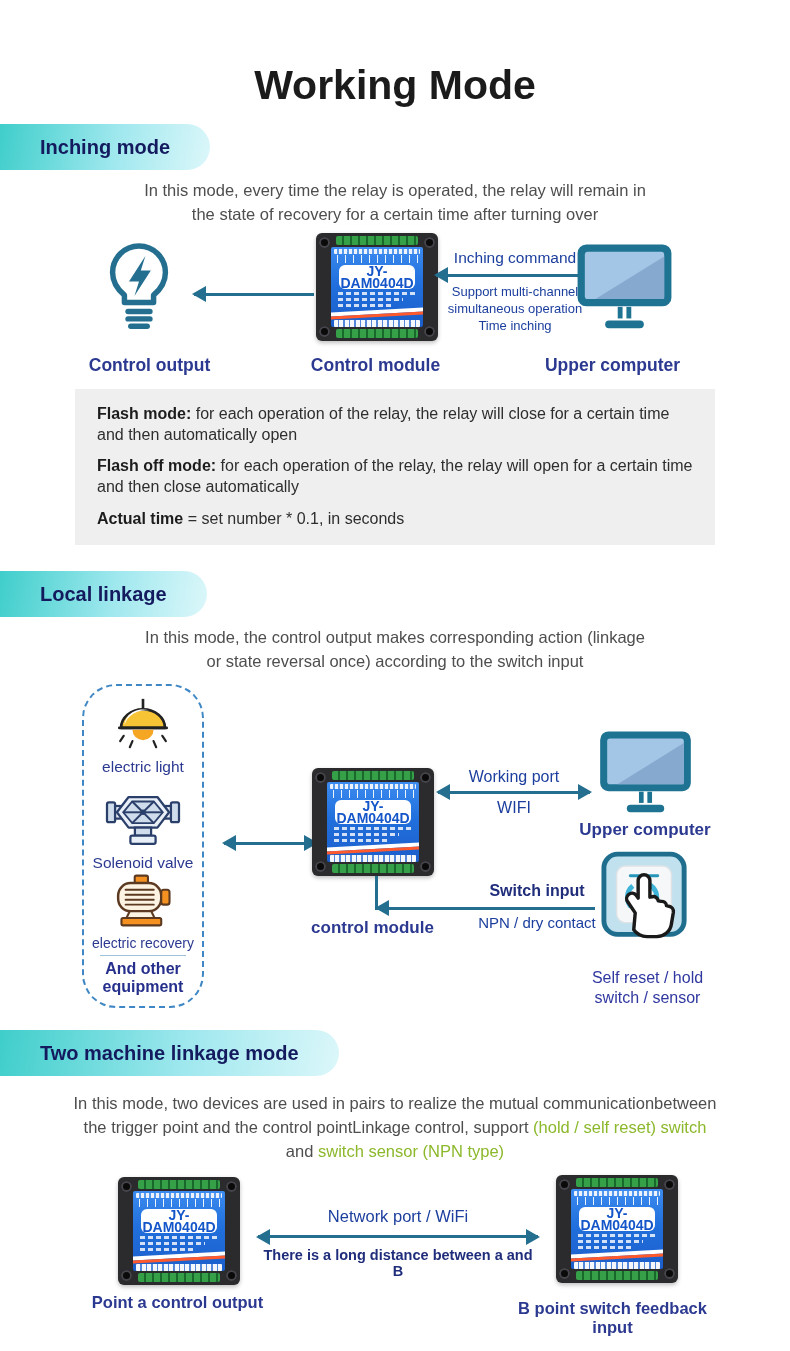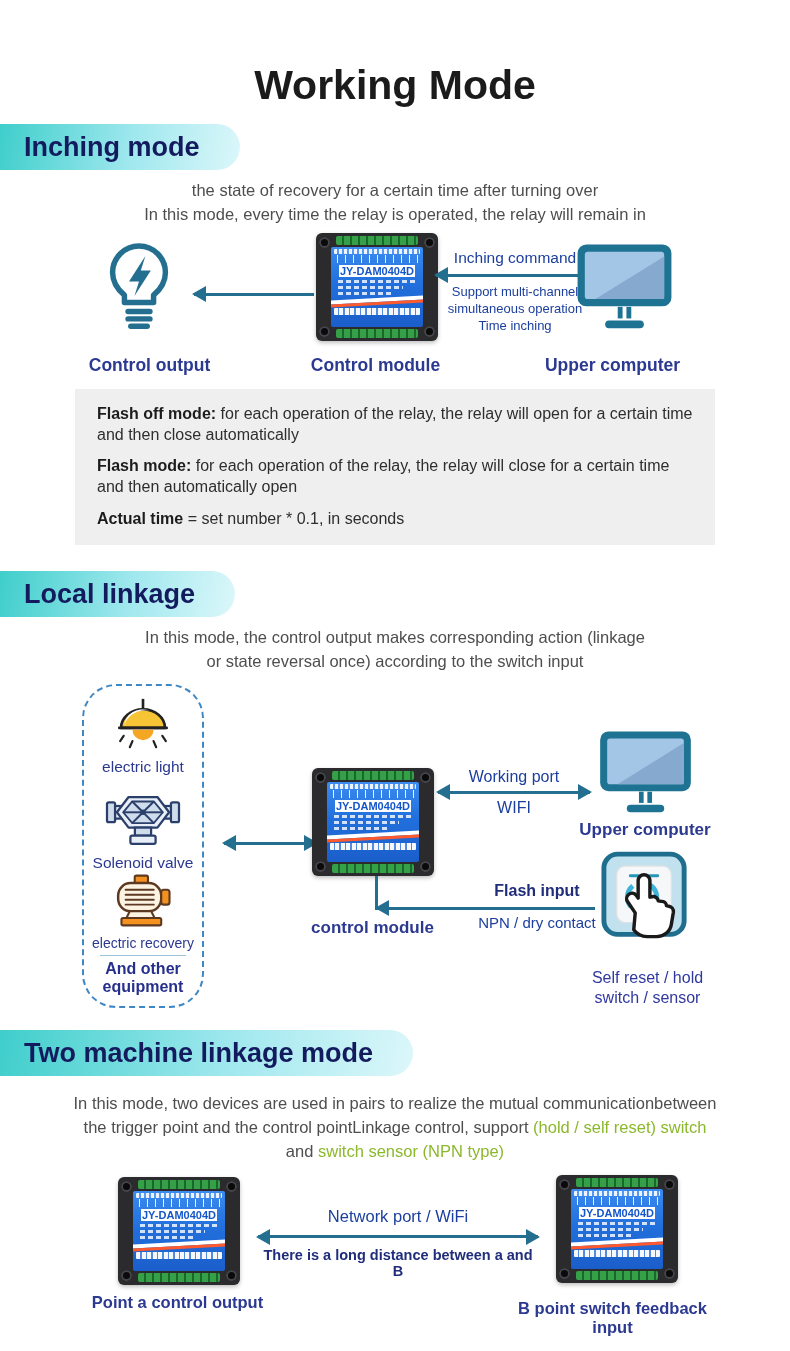--- a/index.html
+++ b/index.html
@@ -3,22 +3,22 @@
 <meta charset="utf-8">
 <style>
   html,body{margin:0;padding:0;background:#fff;}
   .page{position:relative;width:790px;min-height:1351px;margin:10px auto;background:#fff;
         font-family:Liberation Sans, sans-serif;overflow:hidden;}
 
   
   .title{margin:0;padding-top:52px;text-align:center;font-size:41px;font-weight:bold;color:#1b1b1b;letter-spacing:0;}
   .badge{display:inline-block;margin-top:15px;height:46px;line-height:46px;
          background:linear-gradient(100deg,#3FCECB 0%,#9FE8EE 55%,#DCF7FA 100%);
-         border-radius:0 26px 26px 0;color:#141A5E;font-weight:bold;font-size:27px;
-         padding:0 40px 0 24px;}
+         border-radius:0 26px 26px 0;color:#141A5E;font-weight:bold;font-size:20px;
+         padding:0 40px 0 40px;}
   .badge.b3{margin-top:12px;}
   .intro{text-align:center;color:#4E4E4E;font-size:16.5px;line-height:1.45;margin:9px 30px 0;}
   .green{color:#8CB82B;}
 
   
   .abs{position:absolute;}
   .larrow{height:3px;background:#246F8F;}
   .larrow::before{content:"";position:absolute;left:-2px;top:50%;transform:translateY(-50%);
         width:0;height:0;border-top:8px solid transparent;border-bottom:8px solid transparent;
         border-right:14px solid #246F8F;}
@@ -38,22 +38,22 @@
   .term{position:absolute;left:20px;right:20px;height:9px;border-radius:2px;
         background:repeating-linear-gradient(90deg,#35a047 0 6px,#17682a 6px 8px);}
   .term.top{top:3px}.term.bot{bottom:3px}
   .panel{position:absolute;left:15px;right:15px;top:14px;bottom:14px;border-radius:2px;
          background:linear-gradient(180deg,#3b8bf0 0%,#2170dd 45%,#1b5ecb 100%);
          padding:2px 3px;box-sizing:border-box;overflow:hidden;}
   .p-sq{height:5px;border-radius:1px;
         background:repeating-linear-gradient(90deg,#ecf3fd 0 3px,rgba(255,255,255,.15) 3px 5px);}
   .p-ticks{height:8px;margin-top:1px;
         background:repeating-linear-gradient(90deg,transparent 0 3px,rgba(255,255,255,.9) 3px 4.5px,transparent 4.5px 8px);}
-  .p-label{margin:2px 5px 1px;background:#fff;border-radius:0;color:#1456c9;font-weight:bold;
-        font-size:11px;line-height:12px;text-align:center;}
+  .p-label{margin:2px 5px 1px;background:#fff;border-radius:6px;color:#1456c9;font-weight:bold;
+        font-size:14px;line-height:12px;text-align:center;}
   .p-txt{height:3px;margin:3px 4px 0;
         background:repeating-linear-gradient(90deg,rgba(255,255,255,.8) 0 5px,transparent 5px 8px);}
   .p-txt.w80{width:75%}.p-txt.w70{width:62%}
   .p-stripe{height:7px;margin-top:3px;position:relative;overflow:visible;}
   .p-stripe::before{content:"";position:absolute;left:-4px;right:-4px;top:0;height:4px;background:#fff;transform:rotate(-3deg);}
   .p-stripe::after{content:"";position:absolute;left:-4px;right:-4px;top:4px;height:2.5px;background:#ff5a2e;transform:rotate(-3deg);}
   .p-bot{height:7px;margin-top:3px;border-radius:1px;
         background:repeating-linear-gradient(90deg,#f4f8fd 0 4px,rgba(255,255,255,.25) 4px 5.5px);}
 
   
@@ -117,22 +117,22 @@
 <body>
 
 <div class="page">
 
   <h1 class="title">Working Mode</h1>
 
   
   <div class="badge">Inching mode</div>
 
   <div class="intro">
+    <div>In this mode, every time the relay is operated, the relay will remain in</div>
     <div>the state of recovery for a certain time after turning over</div>
-    <div>In this mode, every time the relay is operated, the relay will remain in</div>
   </div>
 
   <div class="d1">
 
     <svg class="d1-bulb" width="82" height="100" viewBox="0 0 90 100">
       <path d="M45 5 a29 29 0 0 1 29 29 c0 11 -6 19 -13 25 l0 8 h-32 v-8 c-7 -6 -13 -14 -13 -25 a29 29 0 0 1 29 -29 z" fill="none" stroke="#246F8F" stroke-width="6" stroke-linejoin="round" stroke-linecap="round"></path>
       <polygon points="52,16 34,44 45,44 40,60 58,32 47,32" fill="#246F8F"></polygon>
       <line x1="33" y1="77" x2="57" y2="77" stroke="#246F8F" stroke-width="6" stroke-linecap="round"></line>
       <line x1="33" y1="85" x2="57" y2="85" stroke="#246F8F" stroke-width="6" stroke-linecap="round"></line>
       <line x1="36" y1="93" x2="54" y2="93" stroke="#246F8F" stroke-width="6" stroke-linecap="round"></line>
@@ -178,22 +178,22 @@
       <rect x="30" y="80" width="40" height="8" rx="4" fill="#1F7392"></rect>
     </svg>
 
     <div class="d1-lab l1">Control output</div>
     <div class="d1-lab l2">Control module</div>
     <div class="d1-lab l3">Upper computer</div>
   </div>
 
   
   <div class="notes">
+    <p><span class="term-b">Flash mode:</span><span> for each operation of the relay, the relay will close for a certain time and then automatically open</span></p>
     <p><span class="term-b">Flash off mode:</span><span> for each operation of the relay, the relay will open for a certain time and then close automatically</span></p>
-    <p><span class="term-b">Flash mode:</span><span> for each operation of the relay, the relay will close for a certain time and then automatically open</span></p>
     <p><span class="term-b">Actual time</span><span> = set number * 0.1, in seconds</span></p>
   </div>
 
   
   <div class="badge" style="margin-top:26px">Local linkage</div>
 
   <div class="intro">
     <div>In this mode, the control output makes corresponding action (linkage</div>
     <div>or state reversal once) according to the switch input</div>
   </div>
@@ -287,21 +287,21 @@
       <rect x="9" y="9" width="82" height="49" rx="3" fill="#A3C6E6"></rect>
       <polygon points="20,58 91,14 91,58" fill="#86A9CF"></polygon>
       <rect x="43" y="66" width="5" height="12" fill="#1F7392"></rect>
       <rect x="52" y="66" width="5" height="12" fill="#1F7392"></rect>
       <rect x="30" y="80" width="40" height="8" rx="4" fill="#1F7392"></rect>
     </svg>
     <div class="d2-uc">Upper computer</div>
 
     <div class="d2-vline"></div>
     <div class="abs larrow d2-harrow"></div>
-    <div class="d2-si">Flash input</div>
+    <div class="d2-si">Switch input</div>
     <div class="d2-npn">NPN / dry contact</div>
 
     <svg class="d2-switch" width="90" height="112" viewBox="0 0 92 114">
       <rect x="4" y="4" width="82" height="82" rx="14" fill="#C2E1EE" stroke="#1F6E8E" stroke-width="5"></rect>
       <rect x="17" y="16" width="56" height="58" rx="9" fill="#F6F7F8" stroke="#DFE3E6" stroke-width="1.5"></rect>
       <line x1="31" y1="26" x2="59" y2="26" stroke="#2596B8" stroke-width="3" stroke-linecap="round"></line>
       <circle cx="43" cy="48" r="15" fill="none" stroke="#3FB4D8" stroke-width="5" stroke-dasharray="24 12"></circle>
       <path d="M36 64 L28.5 53 a5.5 5.5 0 0 1 8.5 -7 l2 3 V31 a6 6 0 0 1 12 0 v17 l2.5 -0.5 a5 5 0 0 1 6 4.3 l3 0.5 a5 5 0 0 1 5.5 4.4 l2.5 0.6 a5.5 5.5 0 0 1 4.5 6 l-2 12 a15 15 0 0 1 -15 13 h-10 a17 17 0 0 1 -13.5 -7 z" fill="#fff" stroke="#1a1a1a" stroke-width="3.5" stroke-linejoin="round"></path>
     </svg>
     <div class="d2-sensorlab">

